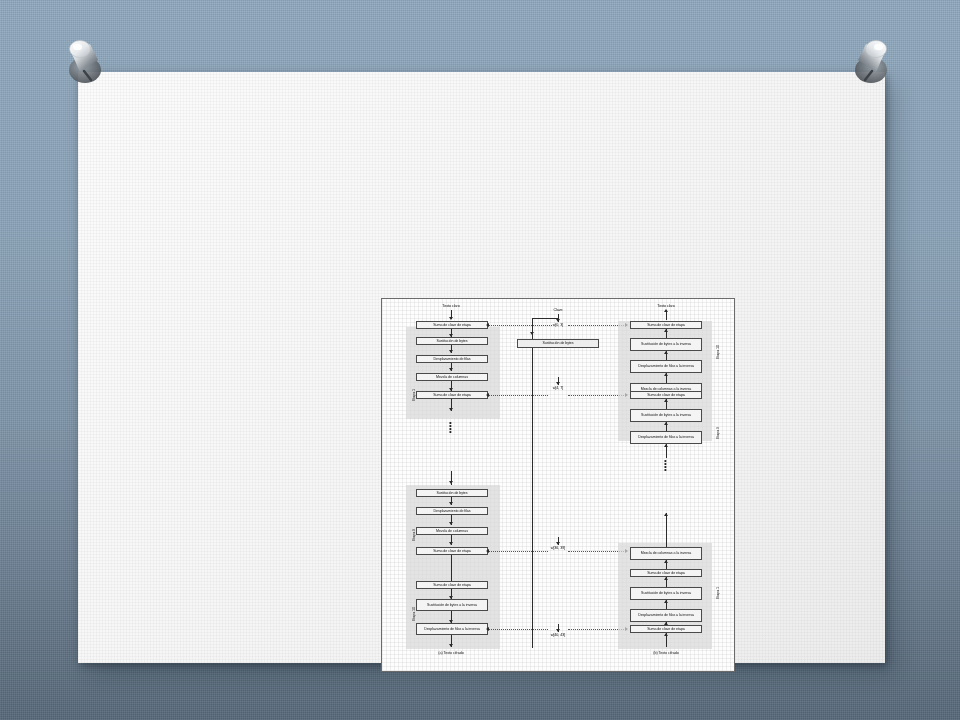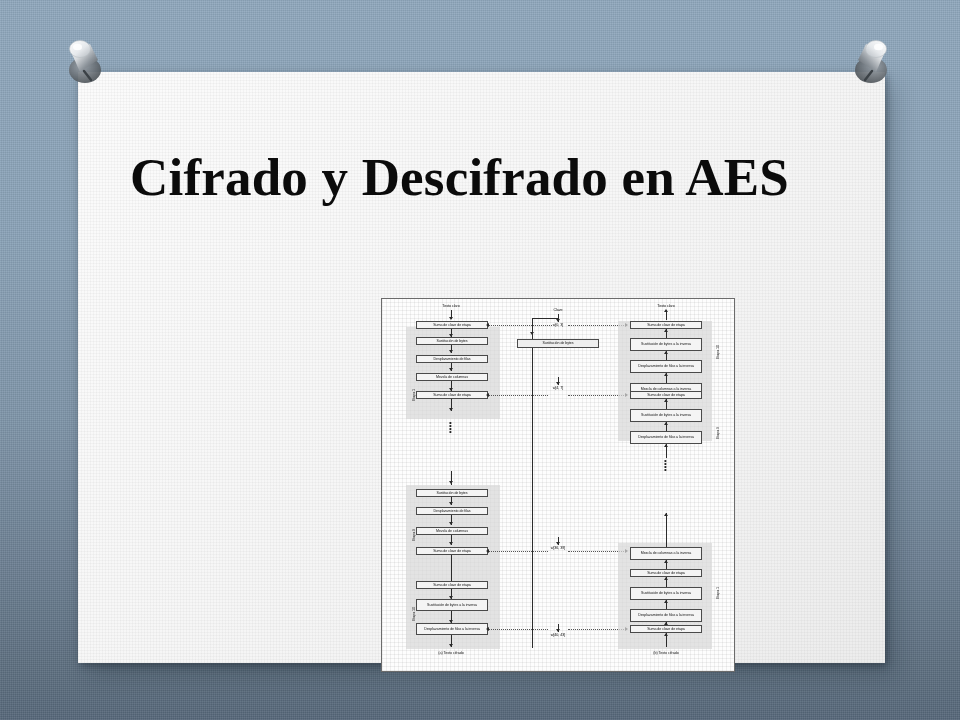--- a/index.html
+++ b/index.html
@@ -107,21 +107,20 @@
   .vdots{position:absolute;font-size:8px;line-height:3px;color:#222;letter-spacing:0;}
   .vdots span{display:block;}
 </style>
 </head>
 <body>
 
 <div id="stage">
 
   <div id="paper">
 
-    <h1 id="title">Cifrado y Descifrado en AES</h1>
 
     <div id="diagram">
       <div class="dgrid"></div>
 
       <span class="lb c" style="left:69px;top:5px;">Texto claro</span>
       <span class="lb c" style="left:176px;top:9px;">Clave</span>
       <span class="lb c" style="left:284px;top:5px;">Texto claro</span>
 
       <div class="band" style="left:24px;top:28px;width:94px;height:92px;"></div>
 

